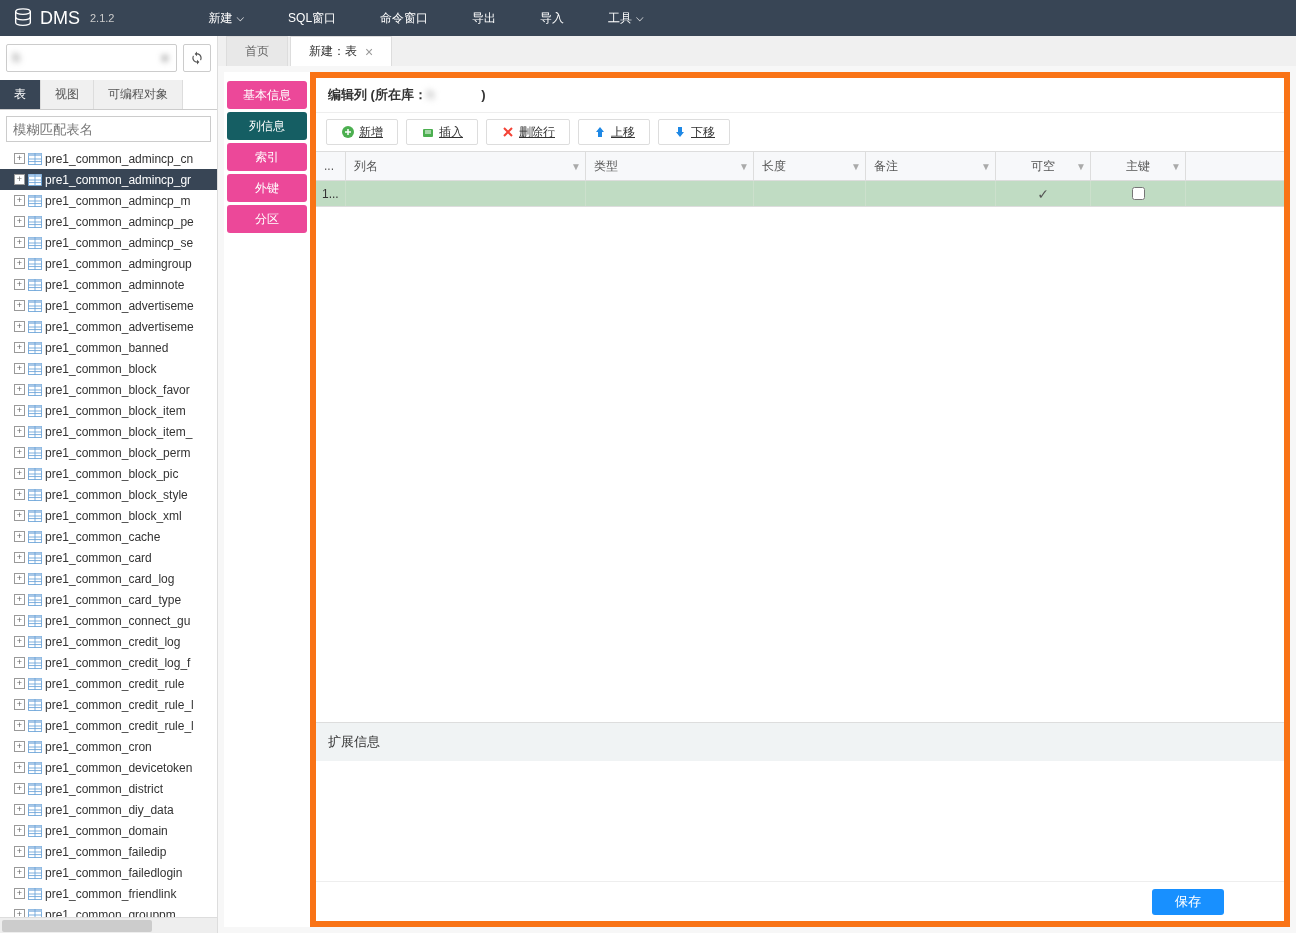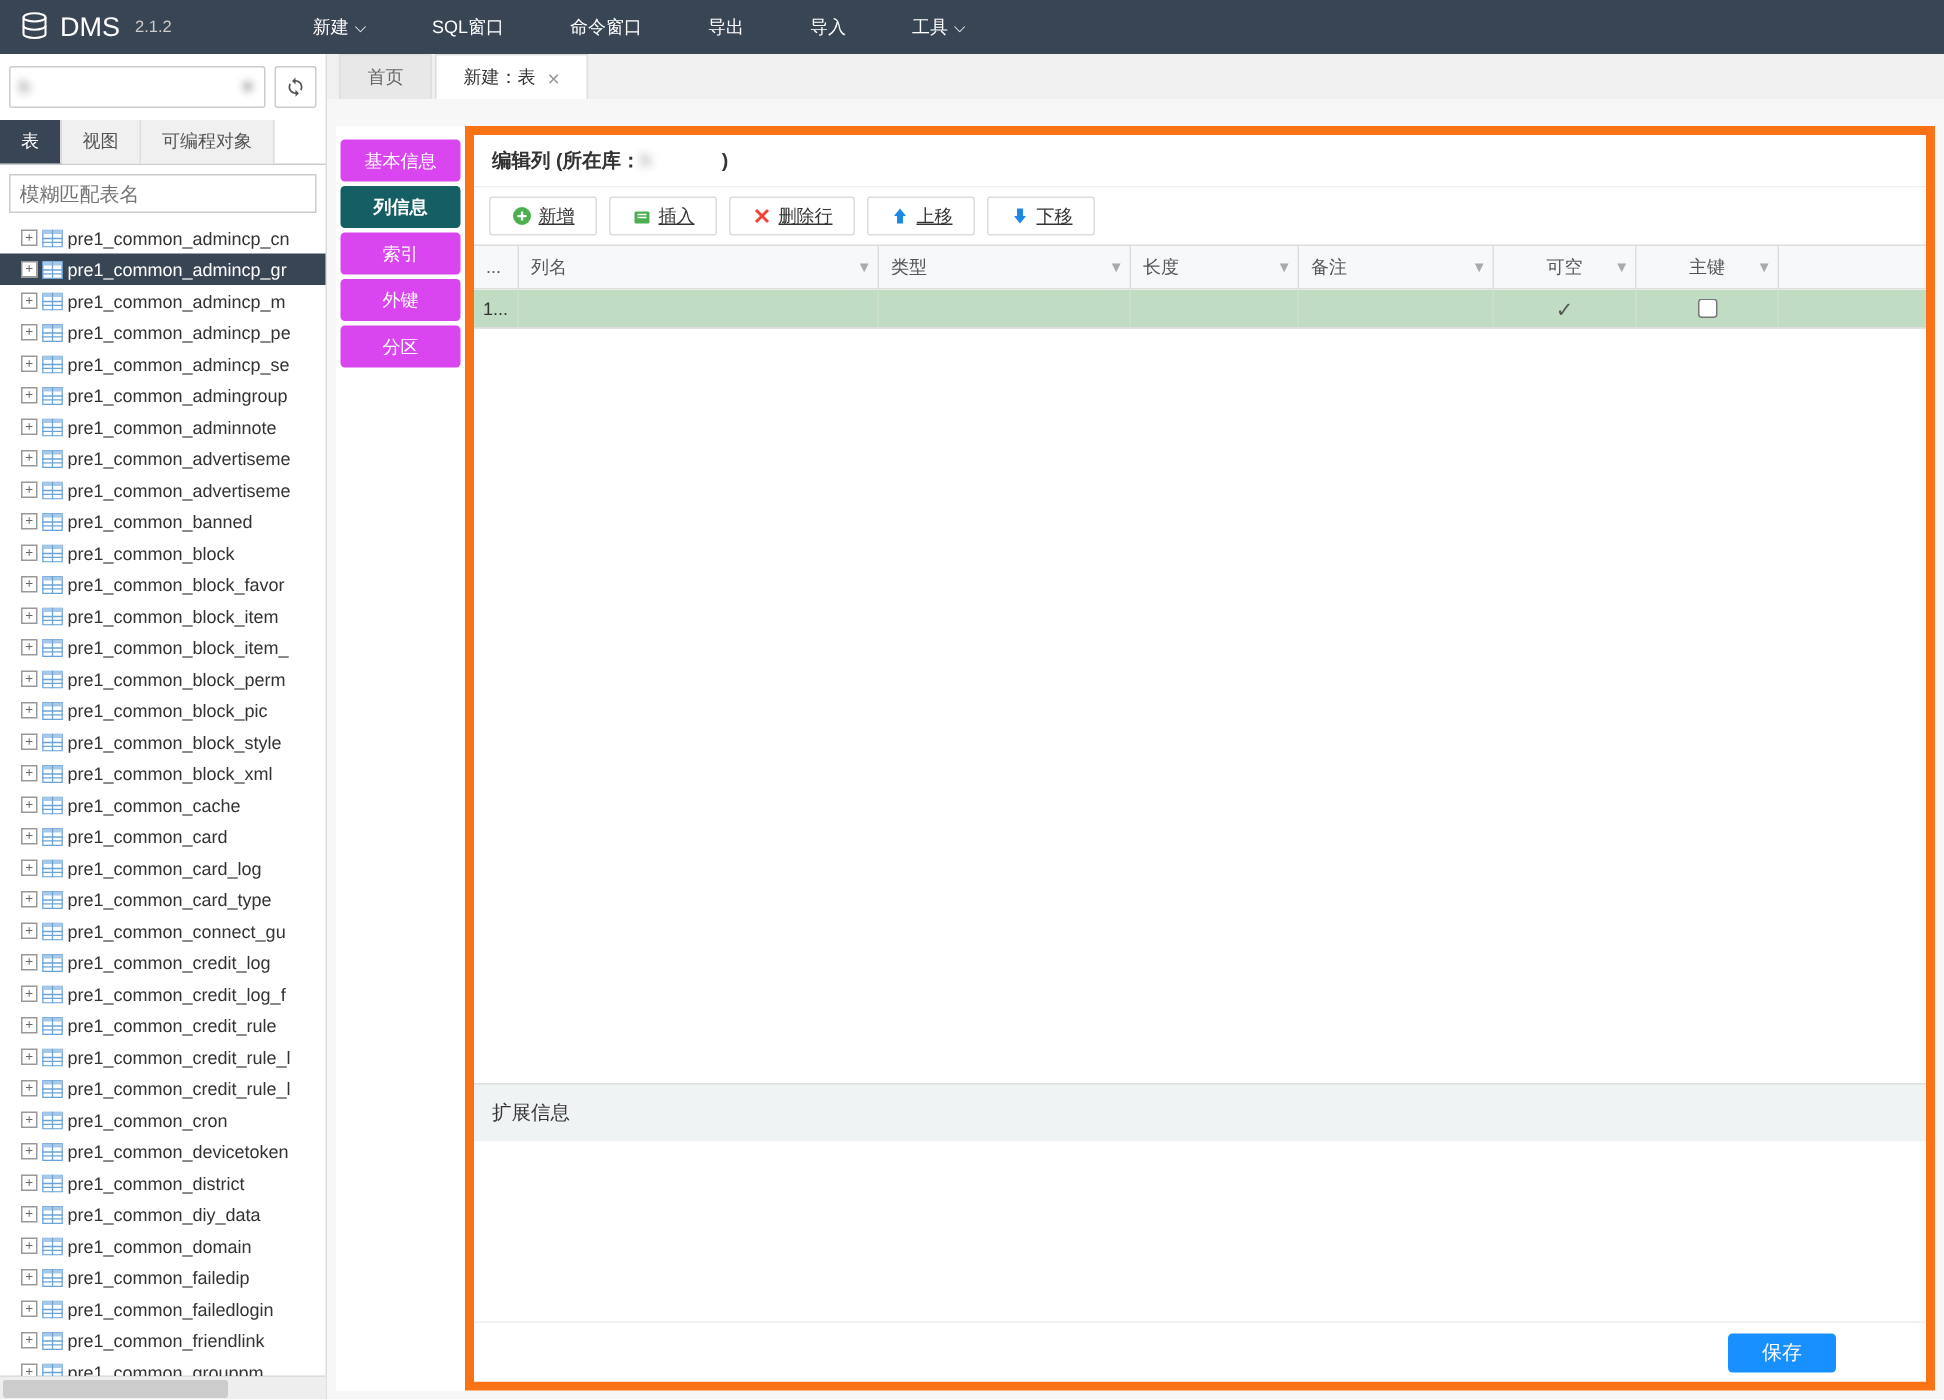--- a/index.html
+++ b/index.html
@@ -23,29 +23,29 @@
 .obj-tab.active { background: #384555; color: #fff; }
 .search-box { margin: 6px; }
 .search-box input { width: 100%; height: 26px; border: 1px solid #ccc; padding: 0 6px; }
 .tree { flex: 1; overflow-y: auto; overflow-x: hidden; }
 .tree-item { display: flex; align-items: center; height: 21px; padding-left: 14px; cursor: pointer; white-space: nowrap; overflow: hidden; gap: 3px; }
 .tree-item.selected { background: #384555; color: #fff; }
 .plus-box { width: 11px; height: 11px; border: 1px solid #999; display: flex; align-items: center; justify-content: center; font-size: 9px; line-height: 1; color: #666; flex-shrink: 0; background: #fff; }
 .table-icon { width: 14px; height: 12px; flex-shrink: 0; }
 .scroll-h { height: 16px; background: #eee; border-top: 1px solid #ddd; position: relative; }
 .scroll-h::after { content: ''; position: absolute; left: 2px; top: 2px; width: 150px; height: 12px; background: #ccc; border-radius: 2px; }
-.content { flex: 1; display: flex; flex-direction: column; background: #f7f7f7; gap: 12px; }
+.content { flex: 1; display: flex; flex-direction: column; background: #f7f7f7; }
 .tab-bar { display: flex; align-items: center; height: 30px; background: #f0f0f0; padding-left: 8px; }
 .ctab { padding: 6px 18px; cursor: pointer; color: #666; background: #e8e8e8; border: 1px solid #ddd; border-bottom: none; margin-right: 2px; display: flex; gap: 8px; align-items: center; }
 .ctab.active { background: #fff; color: #333; font-weight: 500; height: 30px; }
 .close-x { font-size: 14px; color: #999; cursor: pointer; }
 .workspace { display: flex; flex: 1; background: #fff; margin: 6px; }
 .vtabs { width: 86px; background: #fff; padding: 6px 0; }
-.vtab { width: 80px; height: 28px; margin: 3px; display: flex; align-items: center; justify-content: center; cursor: pointer; border-radius: 3px; color: #fff; background: #d946ef; }
-.vtab.active { background: #155e63; font-weight: bold; }
+.vtab { width: 80px; height: 28px; margin: 3px; display: flex; align-items: center; justify-content: center; cursor: pointer; border-radius: 3px; color: #fff; background: #ec4899; }
+.vtab.active { background: #155e63; }
 .panel { flex: 1; display: flex; flex-direction: column; border: 6px solid #f97316; }
 .panel-title { padding: 8px 12px; font-size: 13px; background: #fff; border-bottom: 1px solid #eee; }
 .panel-title .blur { filter: blur(3px); color: #888; }
 .toolbar { display: flex; gap: 8px; padding: 6px 10px; background: #fff; flex-wrap: wrap; }
 .tbtn { height: 26px; padding: 0 14px; border: 1px solid #ddd; background: #fff; display: inline-flex; align-items: center; gap: 4px; cursor: pointer; border-radius: 2px; text-decoration: underline; }
 .ico { width: 14px; height: 14px; display: inline-flex; align-items: center; justify-content: center; }
 .grid-head { display: flex; background: #f7f8fa; border-top: 1px solid #ddd; border-bottom: 1px solid #ddd; height: 30px; }
 .gh { border-right: 1px solid #ddd; display: flex; align-items: center; padding: 0 8px; position: relative; color: #555; }
 .gh-drop { position: absolute; right: 4px; color: #aaa; font-size: 10px; cursor: pointer; }
 .grid-row { display: flex; height: 26px; background: #c0dcc3; border-bottom: 1px solid #ddd; align-items: center; }

